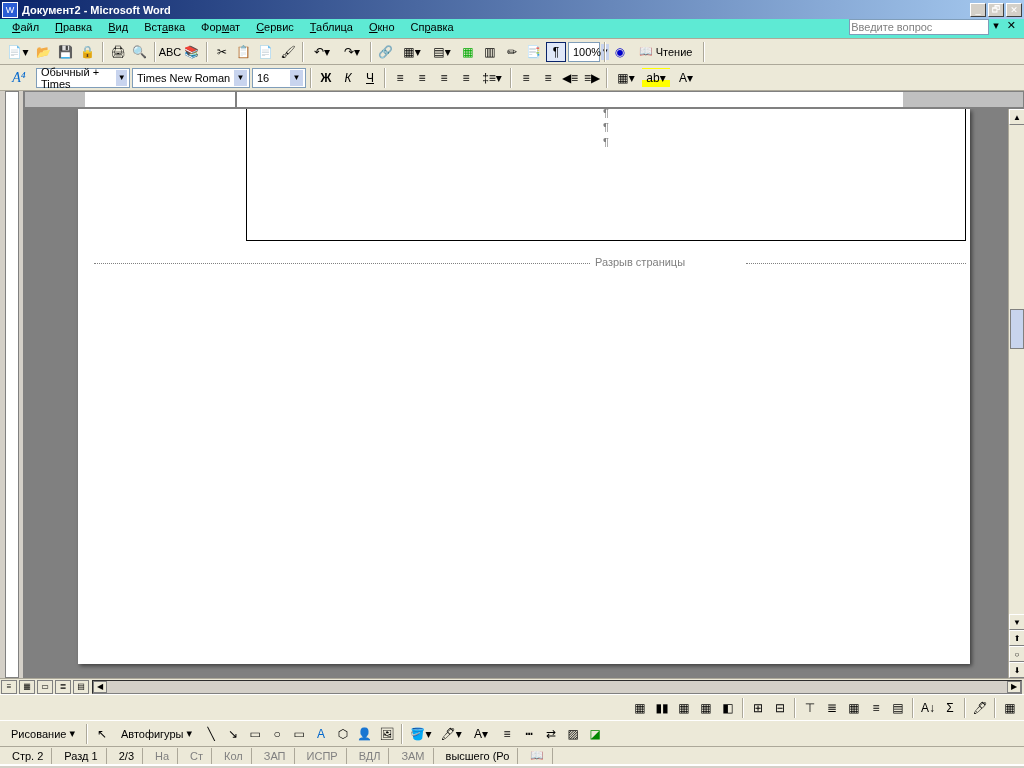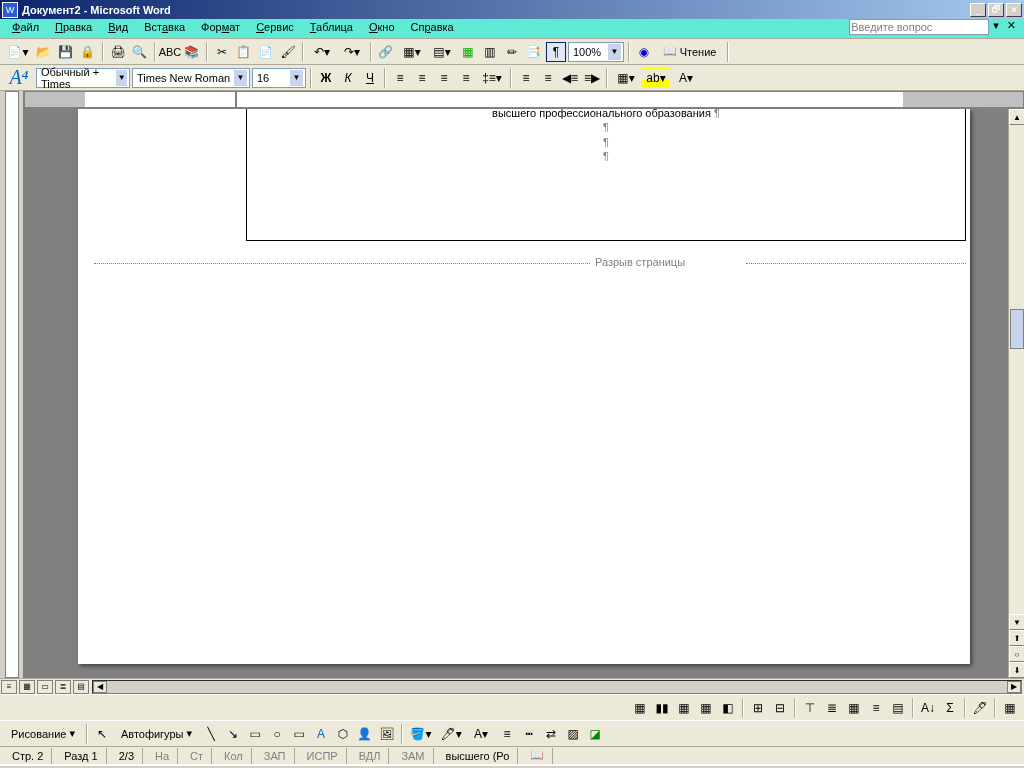--- a/index.html
+++ b/index.html
@@ -102,32 +102,32 @@
   <div class="tbtn drop">↷▾</div>
   <div class="tsep"></div>
   <div class="tbtn">🔗</div>
   <div class="tbtn drop">▦▾</div>
   <div class="tbtn drop">▤▾</div>
   <div class="tbtn" style="color:#0a0">▦</div>
   <div class="tbtn">▥</div>
   <div class="tbtn">✏</div>
   <div class="tbtn">📑</div>
   <div class="tbtn" style="border:1px solid #0a246a;background:#e0e8f8">¶</div>
-  <div class="combo" style="width:56px">
+  <div class="combo" style="width:32px">
       <span>100%</span>
       <span class="arrow">▼</span>
     </div>
   <div class="tsep"></div>
   <div class="tbtn" style="color:#00c">◉</div>
   <div class="readbtn">📖 <span>Чтение</span></div>
   <div class="tsep"></div>
 </div>
 
 <div class="toolbar">
-  <div class="tbtn" style="width:30px;color:#06c;font-family:serif;font-style:italic;font-size:20px">A⁴</div>
+  <div class="tbtn" style="width:30px;color:#06c;font-family:serif;font-style:italic;font-size:14px">A⁴</div>
   <div class="combo" style="width:94px">
       <span>Обычный + Times</span>
       <span class="arrow">▼</span>
     </div>
   <div class="combo" style="width:118px">
       <span>Times New Roman</span>
       <span class="arrow">▼</span>
     </div>
   <div class="combo" style="width:54px">
       <span>16</span>
@@ -162,21 +162,20 @@
     <div class="ruler-h">
       <div class="rulerstrip">
         <div class="margin-area" style="left:0;width:60px"></div>
         <div class="margin-area" style="left:210px;width:2px;background:#808080"></div>
         <div class="margin-area" style="right:0;width:120px"></div>
       </div>
     </div>
     <div class="docviewport">
       <div class="page page1">
         <div class="textbox">
-          <p><span>высшего профессионального образования</span> <span class="pilc">¶</span></p>
           <p><span class="pilc">¶</span></p>
           <p><span class="pilc">¶</span></p>
           <p><span class="pilc">¶</span></p>
         </div>
         <div class="pagebreak"><span style="background:#fff;padding:0 4px;position:relative;z-index:2;left:110px">Разрыв страницы</span></div>
       </div>
     </div>
     <div class="scrollbar-v">
       <div class="sbtn" style="top:0">▲</div>
       <div class="thumb"></div>

